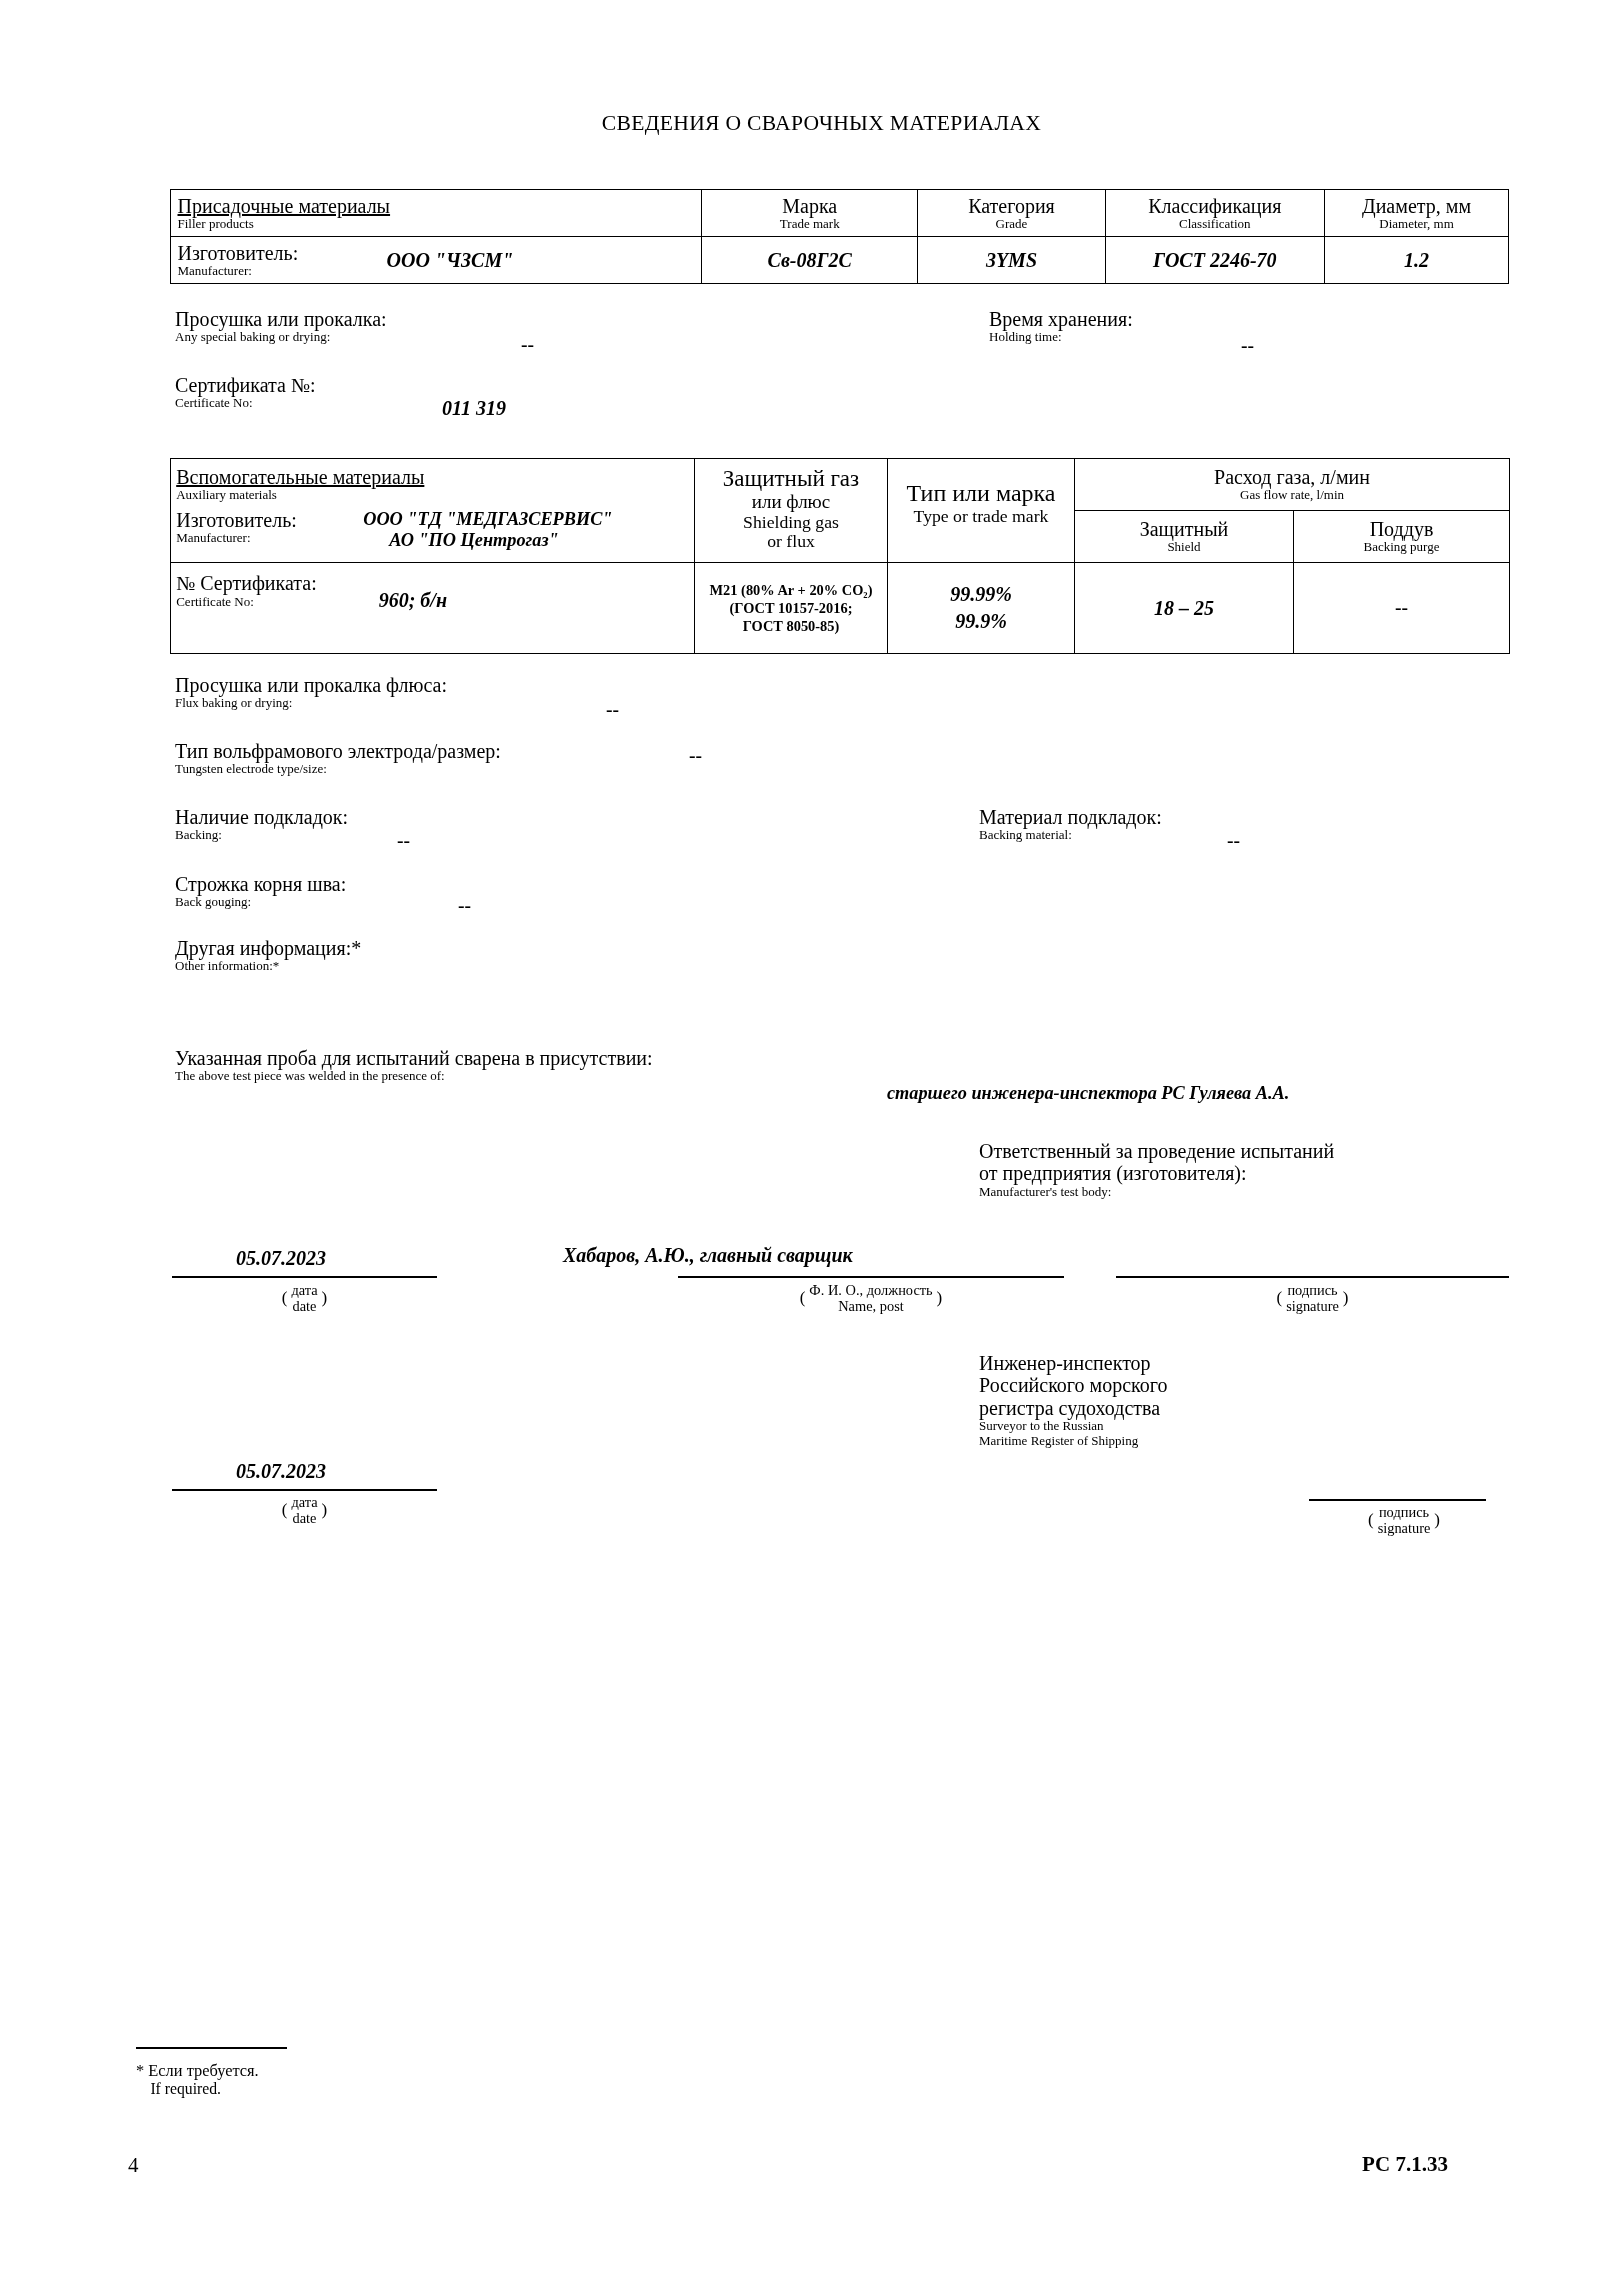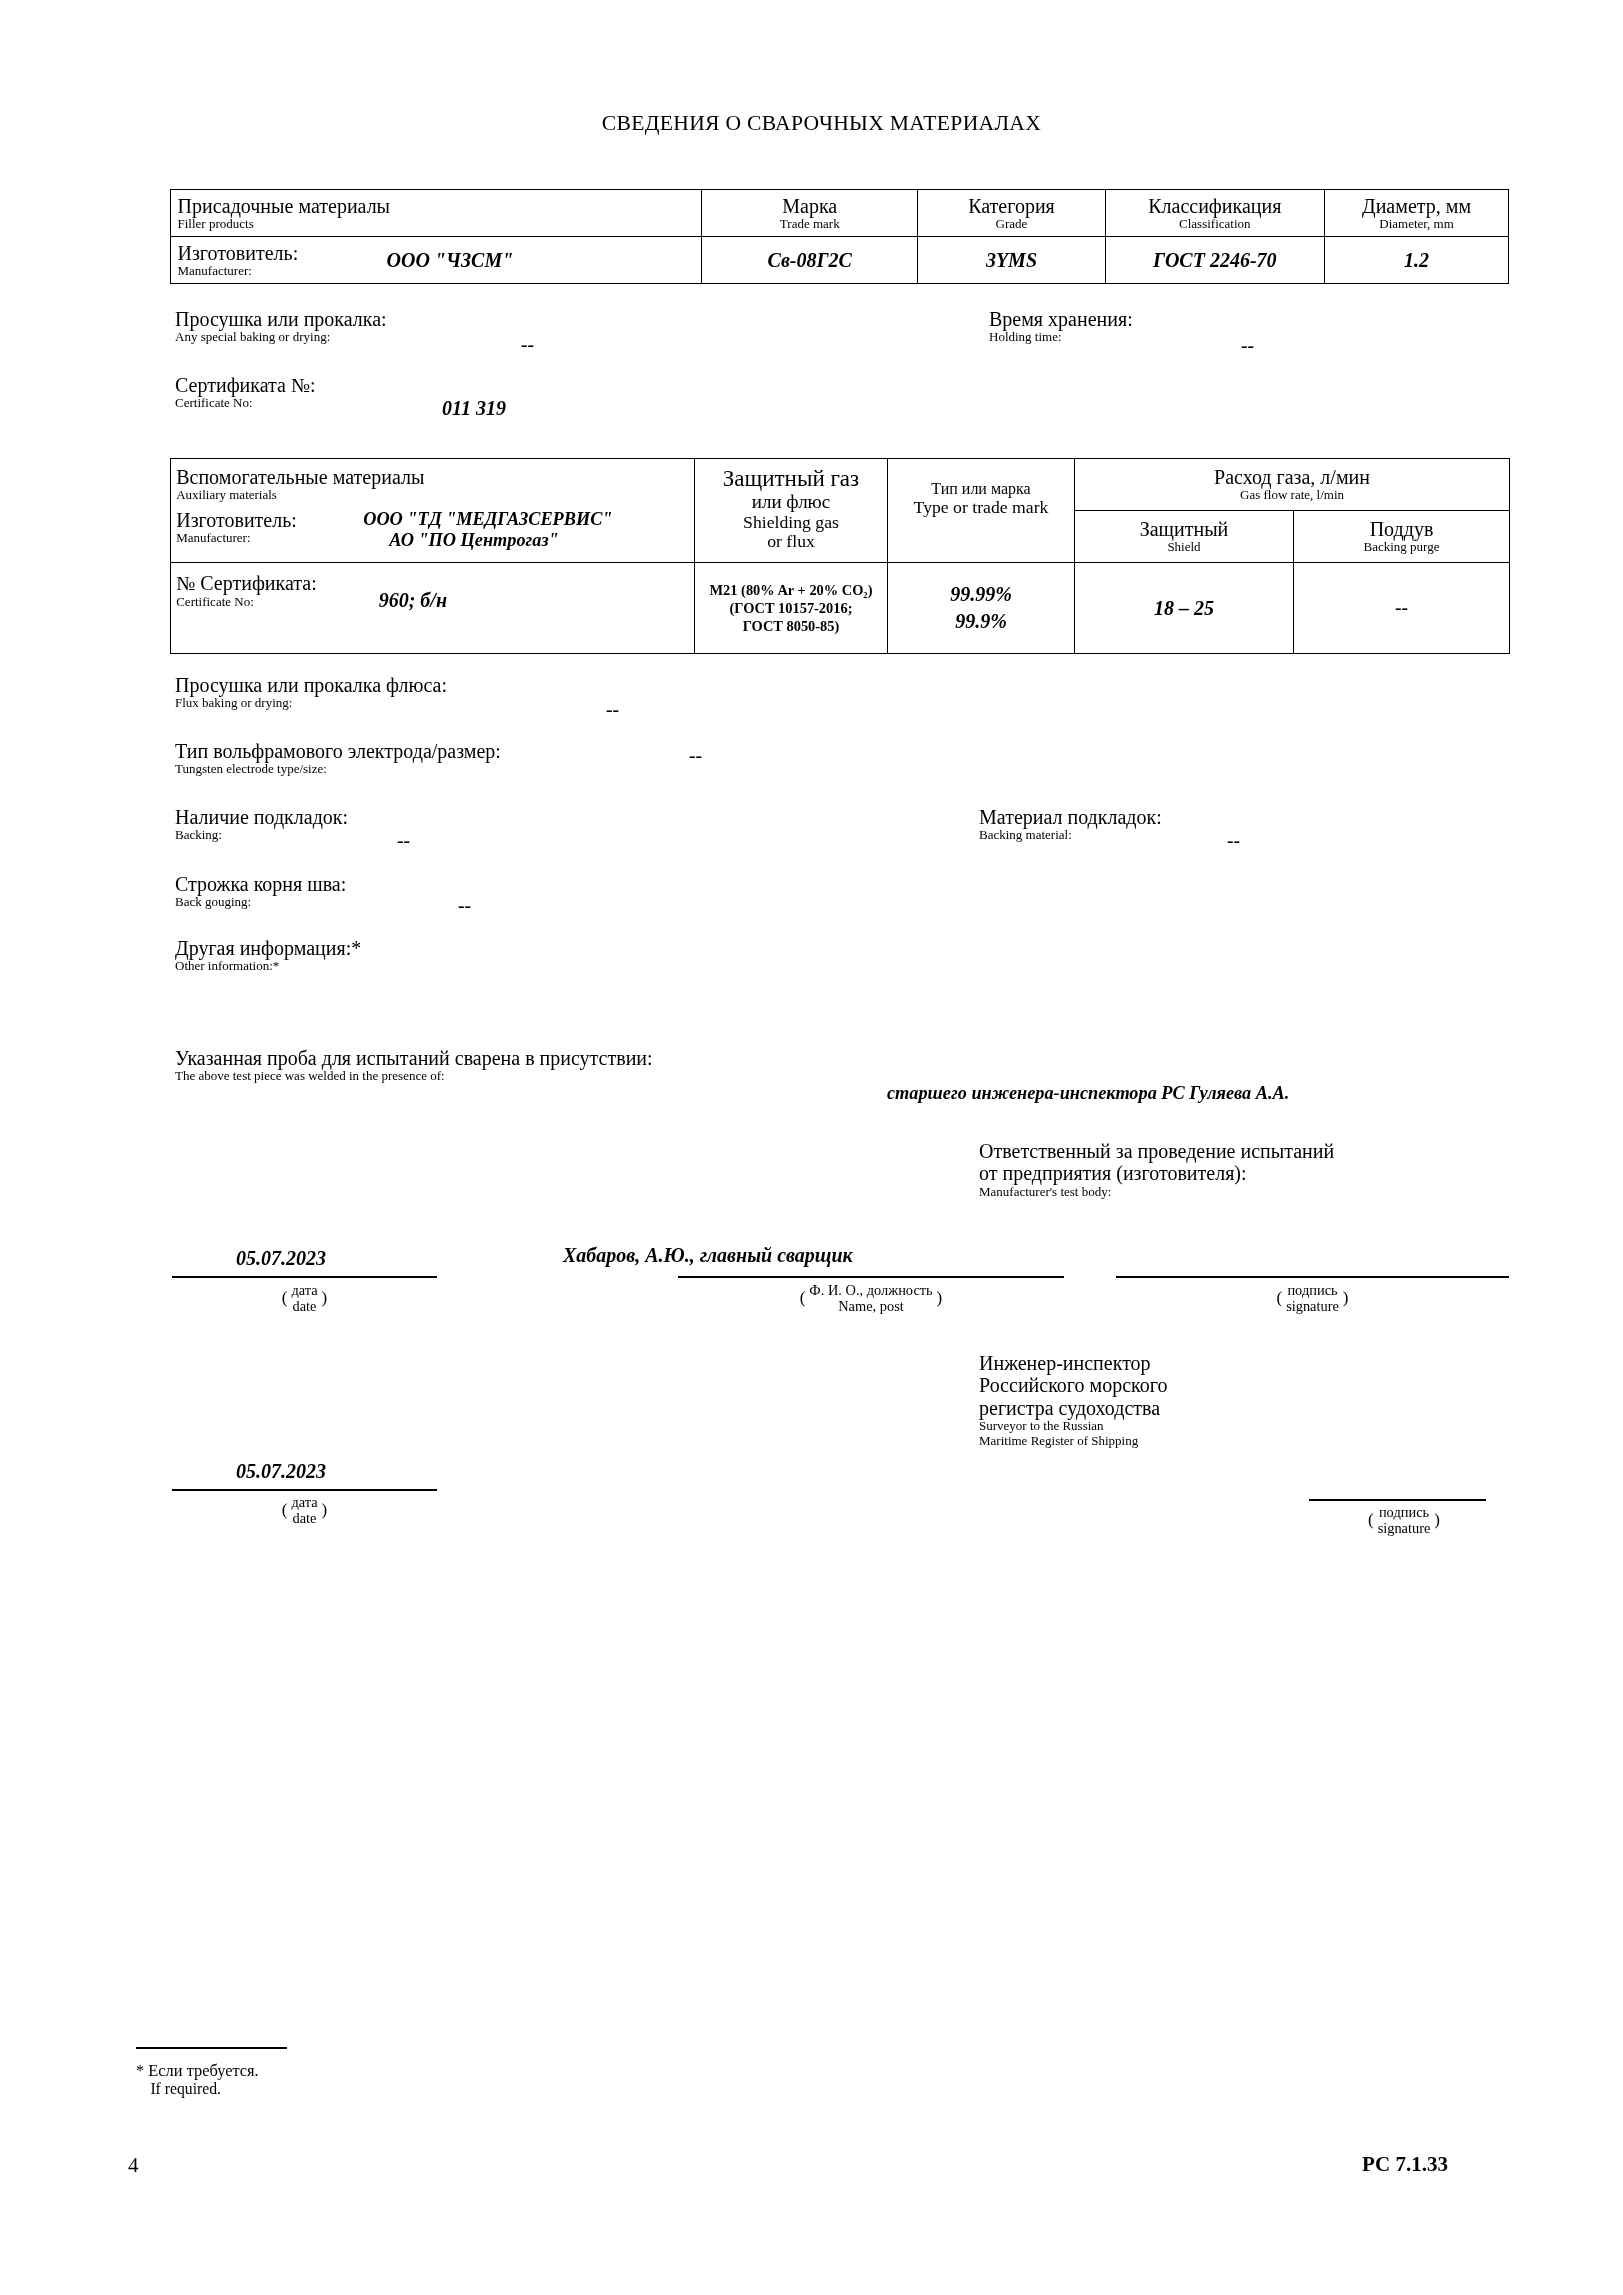--- a/index.html
+++ b/index.html
@@ -70,20 +70,21 @@
   .c { text-align: center; }
 
   #table-filler {
     top: 189px;
     left: 160px;
     width: 1339px;
   }
   #table-filler td { height: 41px; }
 
   .underline-ru {
+    text-decoration: underline;
   }
 
   
   .free {
     position: absolute;
   }
 
   
   #table-aux {
     top: 458px;
@@ -251,21 +252,21 @@
         </tbody>
             </table>
       </td>
       <td rowspan="2" class="c" style="vertical-align:top;padding-top:6.5px">
         <span class="ru" style="font-size:23px">Защитный газ</span>
         <span class="ru" style="font-size:19px">или флюс</span>
         <span class="en" style="font-size:17.7px">Shielding gas</span>
         <span class="en" style="font-size:17.7px">or flux</span>
       </td>
       <td rowspan="2" class="c" style="vertical-align:top;padding-top:21px">
-        <span class="ru" style="font-size:16px">Тип или марка</span>
+        <span class="ru" style="font-size:24px">Тип или марка</span>
         <span class="en" style="font-size:17.7px">Type or trade mark</span>
       </td>
       <td colspan="2" class="c" style="height:47px">
         <span class="ru">Расход газа, л/мин</span>
         <span class="en">Gas flow rate, l/min</span>
       </td>
     </tr>
     <tr>
       <td class="c" style="height:47px">
         <span class="ru">Защитный</span>

